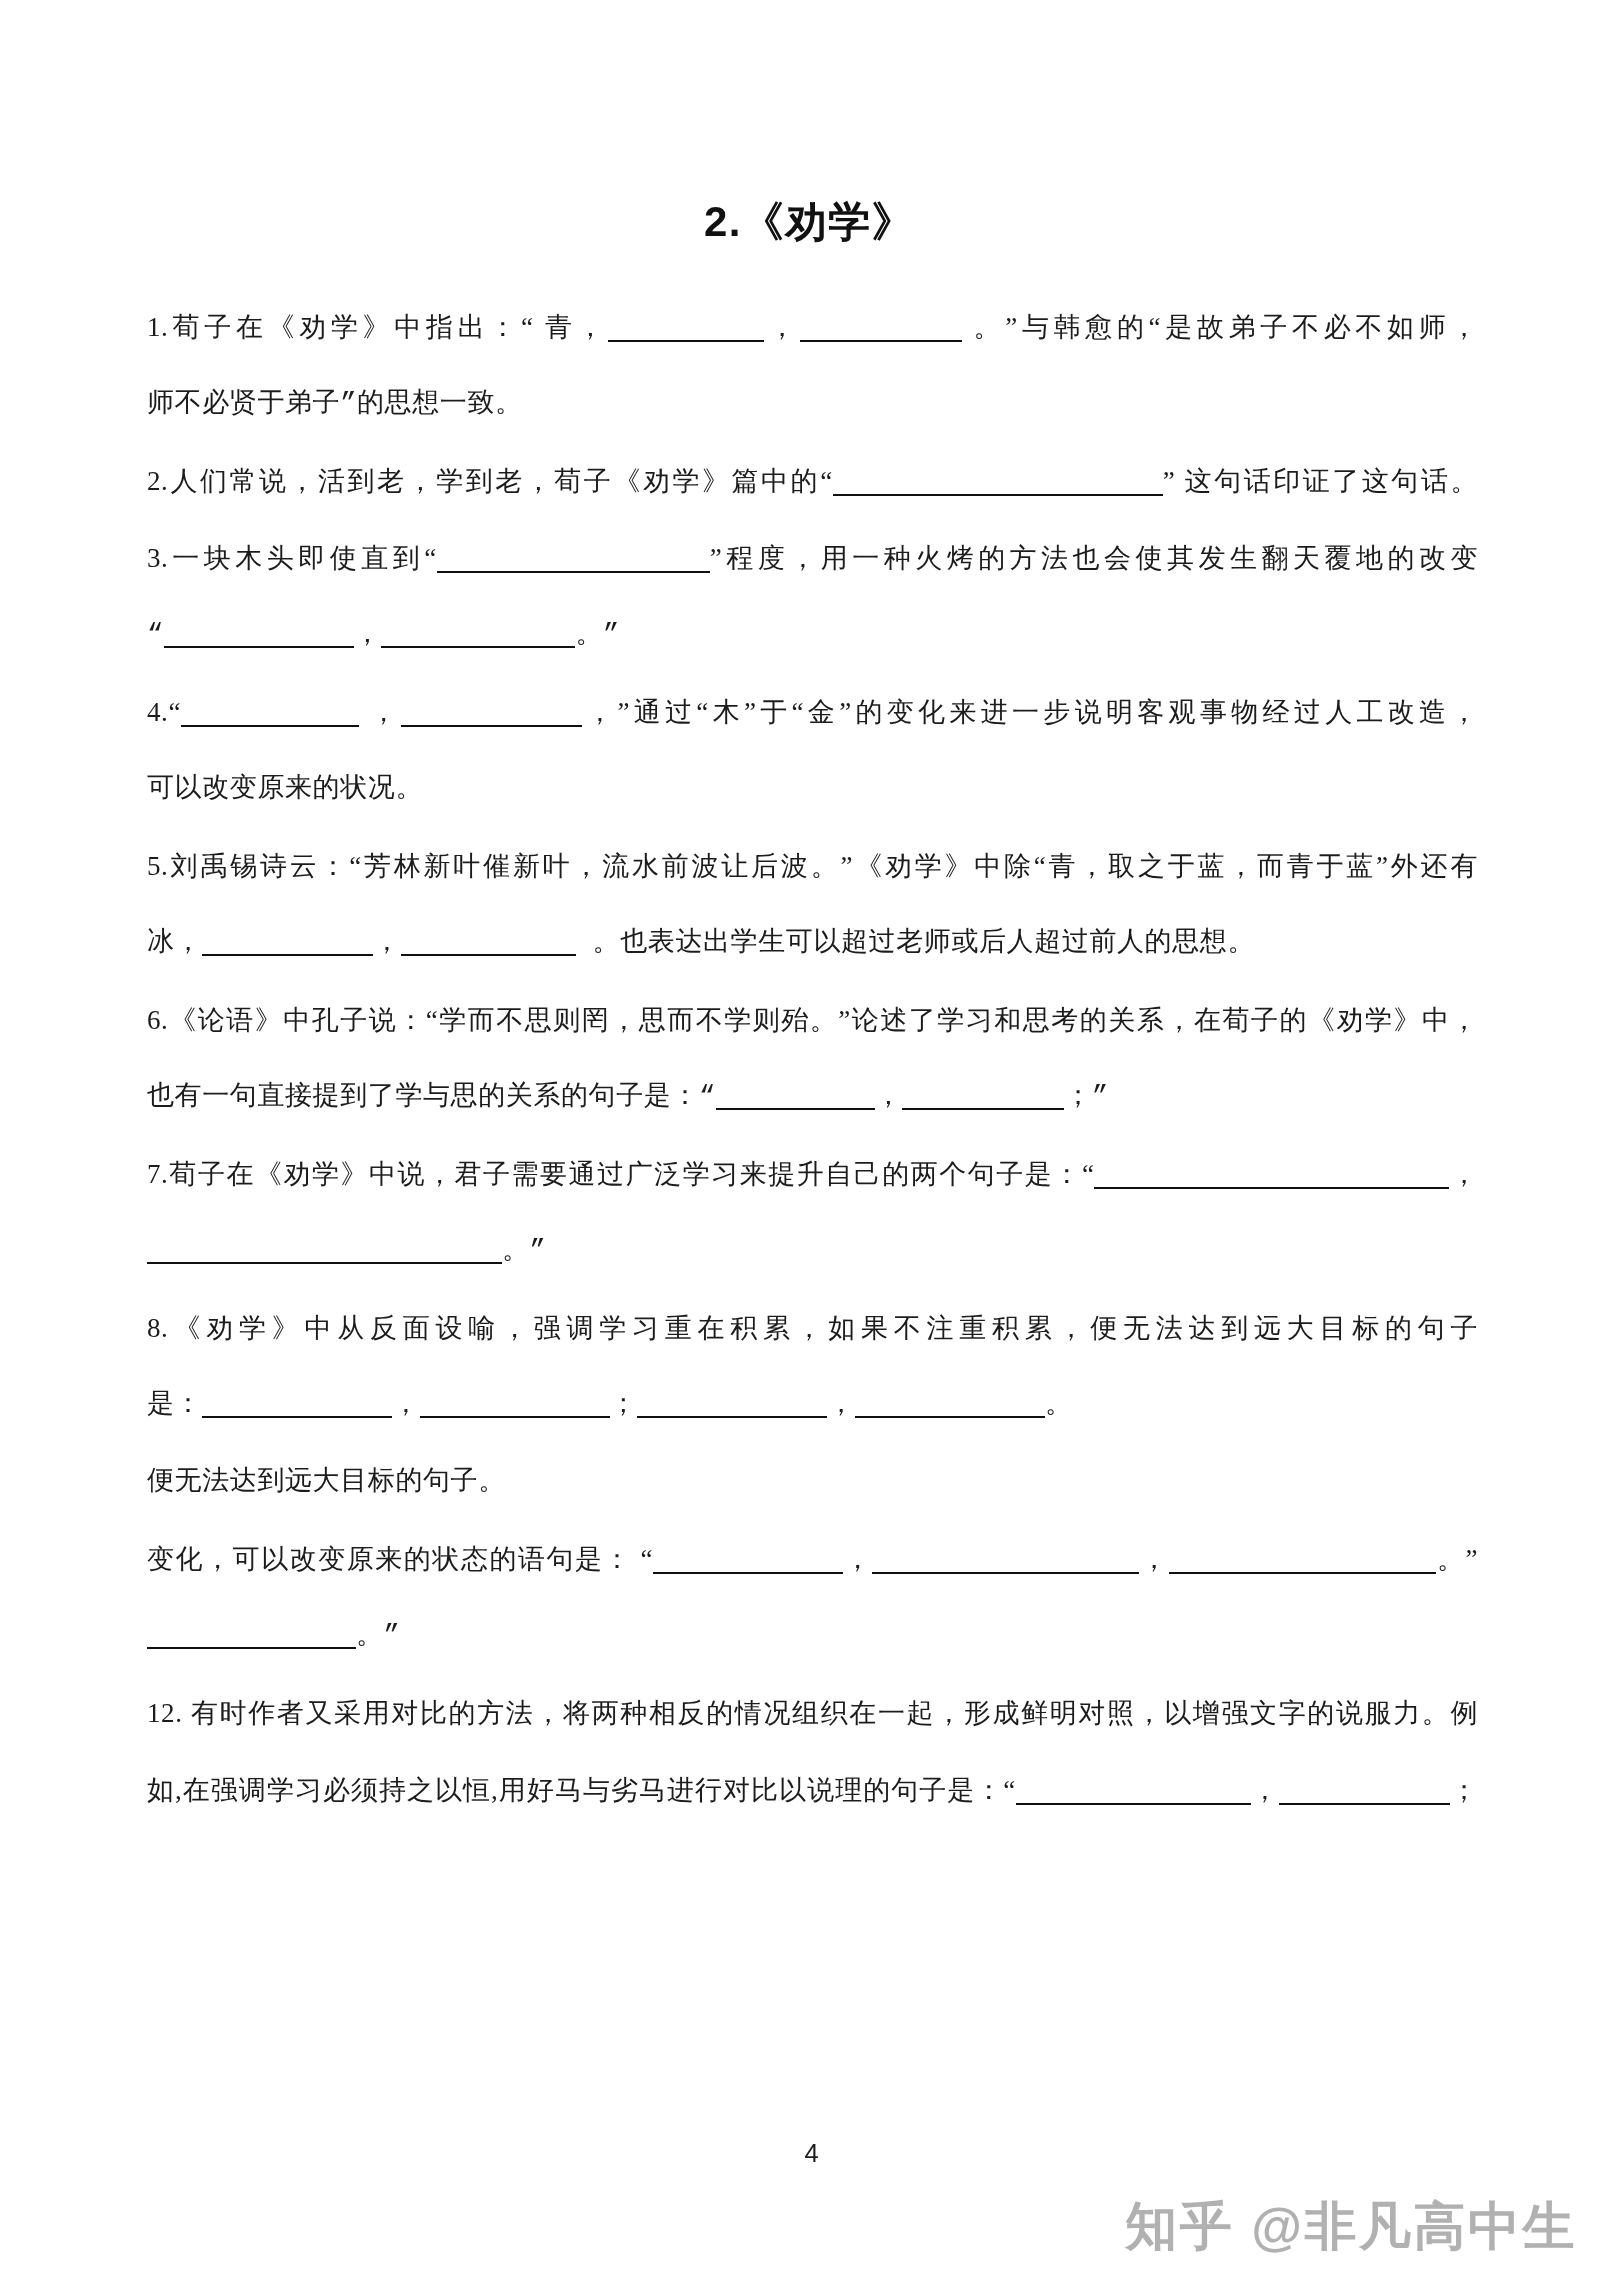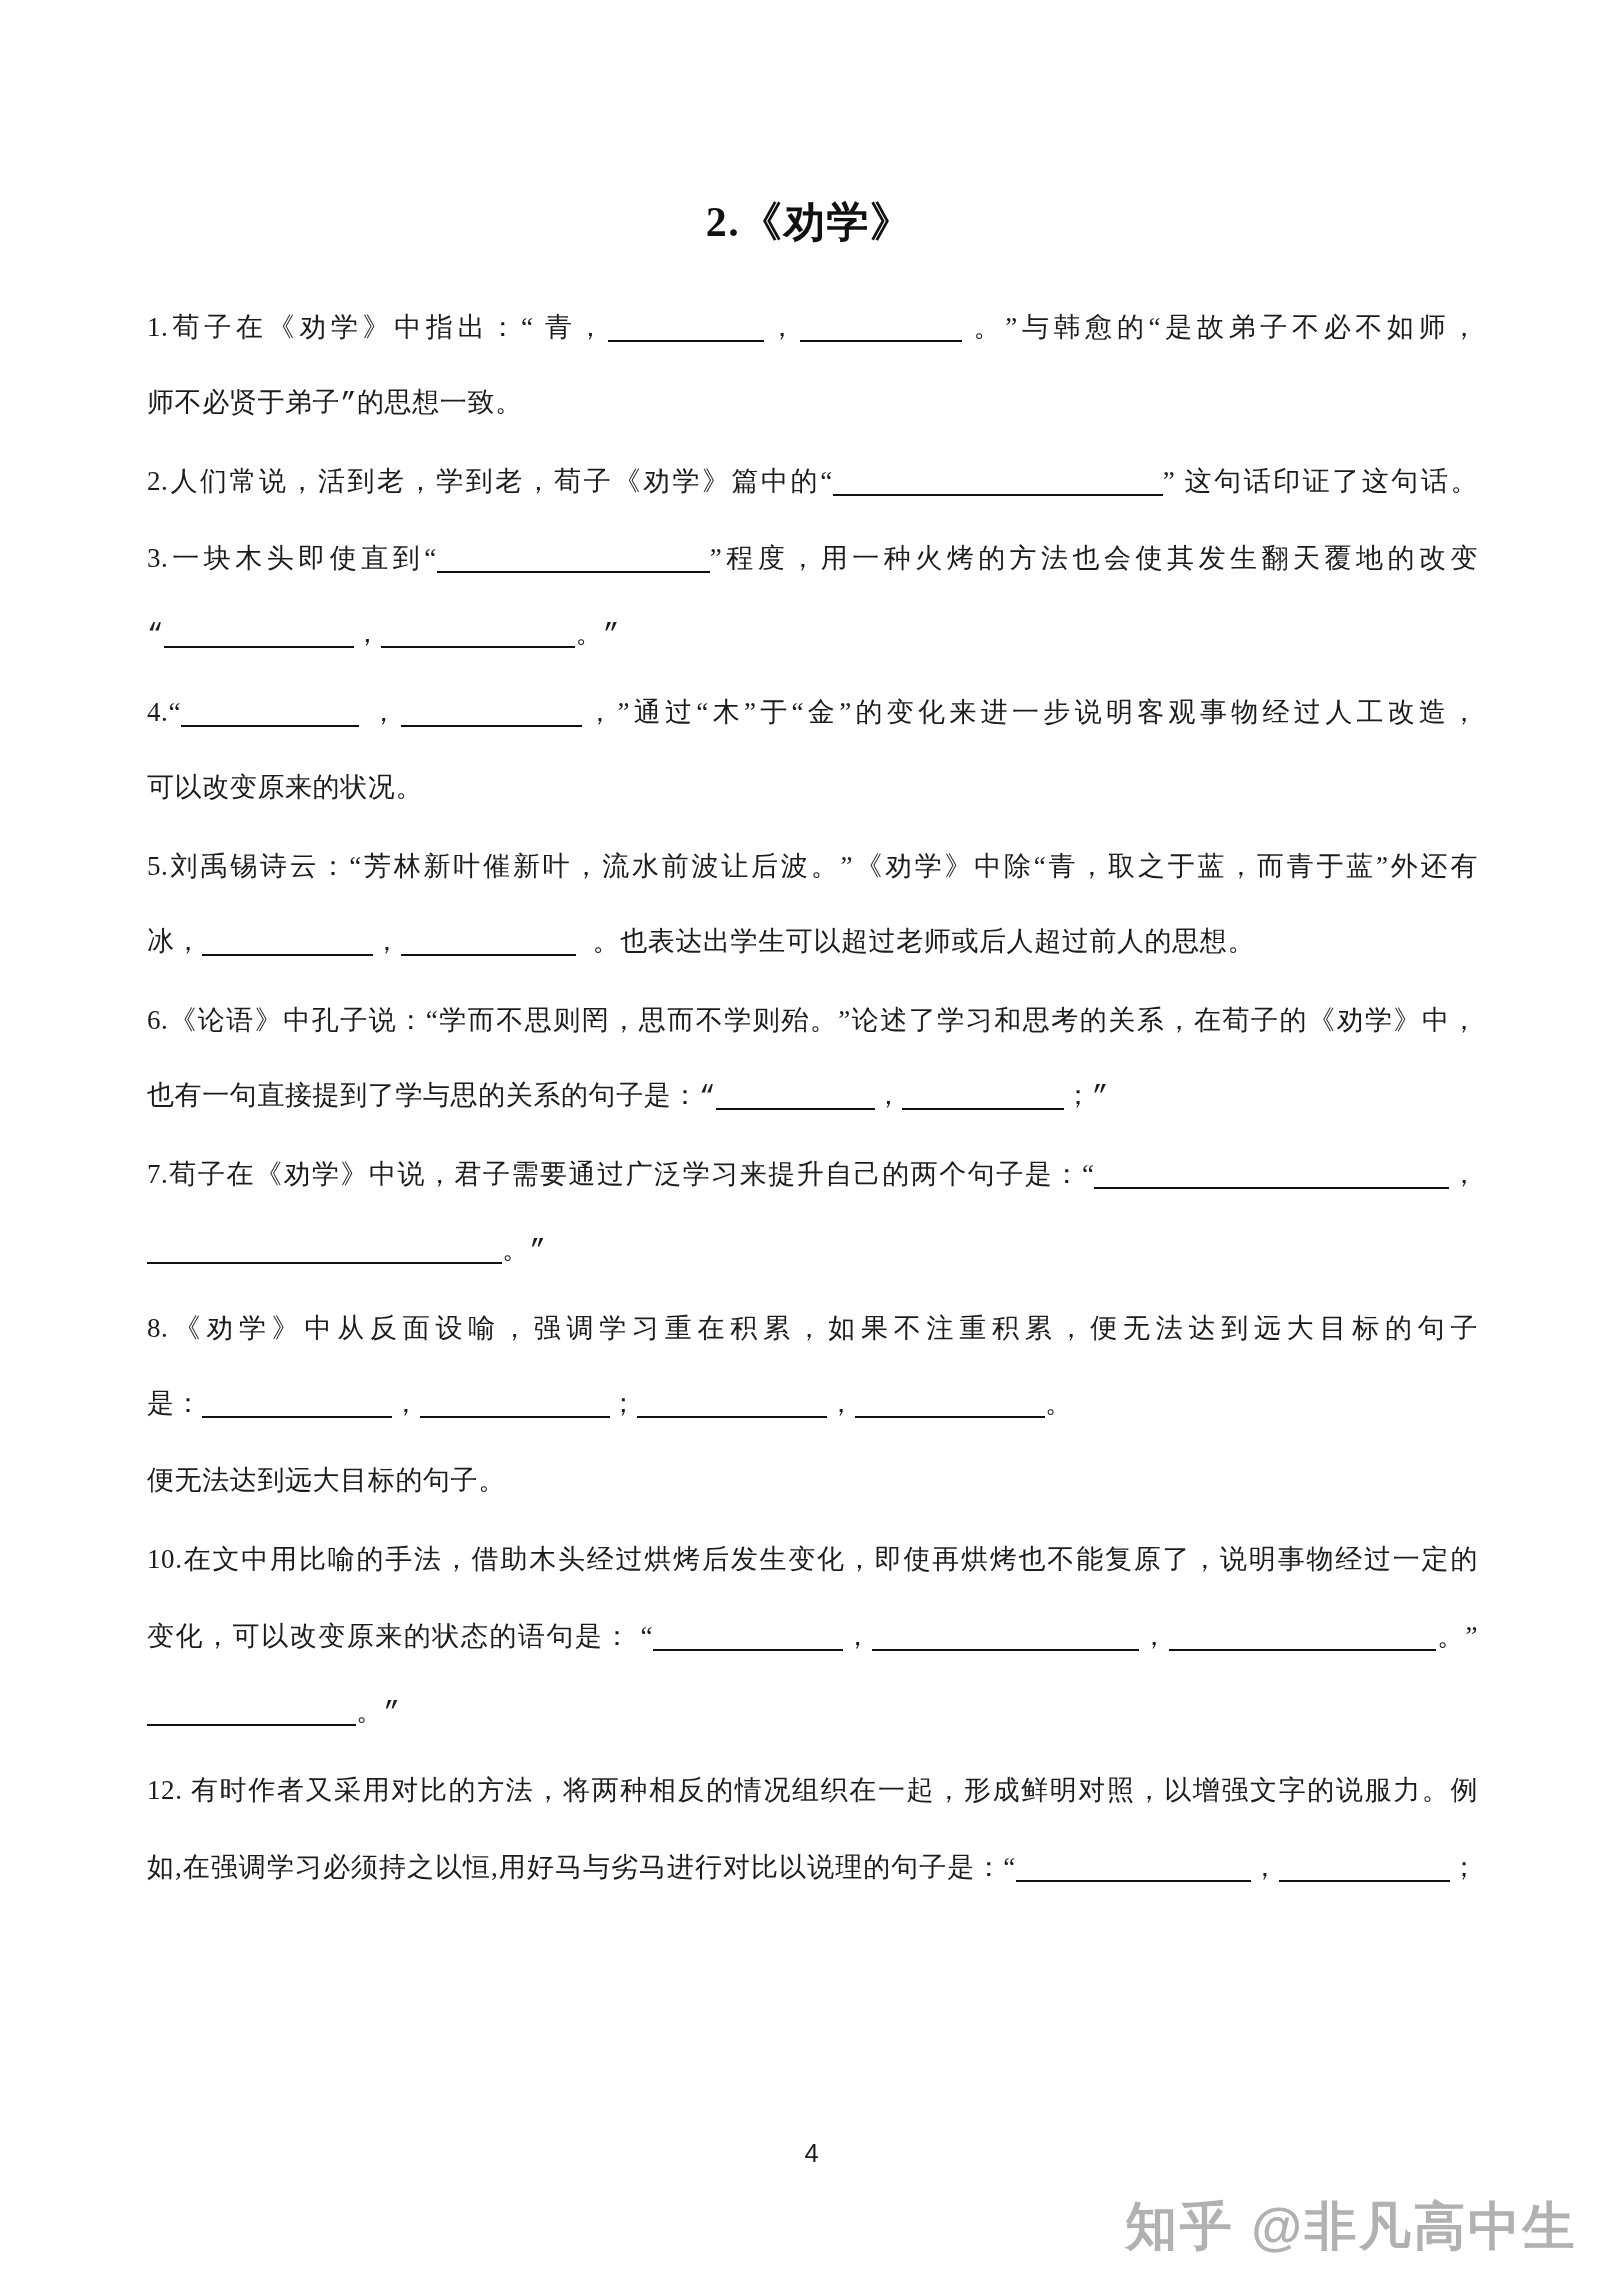--- a/index.html
+++ b/index.html
@@ -16,21 +16,21 @@
     overflow: hidden;
   }
   .page {
     position: absolute;
     inset: 0;
   }
   .doc-title {
     margin: 0;
     padding: 201px 4px 0 0;
     text-align: center;
-    font-family: Liberation Serif, serif;
+    font-family: Liberation Sans, sans-serif;
     font-weight: 700;
     font-size: 42px;
     line-height: 1;
     color: #111111;
     letter-spacing: 1.3px;
   }
   .questions {
     margin: 46px 145px 0 147px;
   }
   .q-line {
@@ -93,21 +93,20 @@
       <div class="q-line last"><span>可以改变原来的状况。</span></div>
       <div class="q-line fill"><span>5.刘禹锡诗云：“芳林新叶催新叶，流水前波让后波。”《劝学》中除“青，取之于蓝，而青于蓝”外还有</span></div>
       <div class="q-line last"><span>冰，</span><span class="blank" style="width: 171px;"></span><span>，</span><span class="blank" style="width: 175px;"></span><span> 。也表达出学生可以超过老师或后人超过前人的思想。</span></div>
       <div class="q-line fill"><span>6.《论语》中孔子说：“学而不思则罔，思而不学则殆。”论述了学习和思考的关系，在荀子的《劝学》中，</span></div>
       <div class="q-line last"><span>也有一句直接提到了学与思的关系的句子是：“</span><span class="blank" style="width: 159px;"></span><span>，</span><span class="blank" style="width: 162px;"></span><span>；”</span></div>
       <div class="q-line fill"><span>7.荀子在《劝学》中说，君子需要通过广泛学习来提升自己的两个句子是：“</span><span class="blank" style="width: 355px;"></span><span>，</span></div>
       <div class="q-line last"><span class="blank" style="width: 355px;"></span><span>。”</span></div>
       <div class="q-line fill"><span>8.《劝学》中从反面设喻，强调学习重在积累，如果不注重积累，便无法达到远大目标的句子</span></div>
       <div class="q-line last"><span>是：</span><span class="blank" style="width: 190px;"></span><span>，</span><span class="blank" style="width: 190px;"></span><span>；</span><span class="blank" style="width: 190px;"></span><span>，</span><span class="blank" style="width: 190px;"></span><span>。</span></div>
       <div class="q-line last"><span>便无法达到远大目标的句子。</span></div>
-      <div class="q-line fill"><span>10.在文中用比喻的手法，借助木头经过烘烤后发生变化，即使再烘烤也不能复原了，说明事物经过一定的</span></div>
       <div class="q-line fill"><span>变化，可以改变原来的状态的语句是： “</span><span class="blank" style="width: 190px;"></span><span>，</span><span class="blank" style="width: 267px;"></span><span>，</span><span class="blank" style="width: 267px;"></span><span>。”</span></div>
       <div class="q-line last"><span class="blank" style="width: 209px;"></span><span>。”</span></div>
       <div class="q-line fill"><span>12. 有时作者又采用对比的方法，将两种相反的情况组织在一起，形成鲜明对照，以增强文字的说服力。例</span></div>
       <div class="q-line fill"><span>如,在强调学习必须持之以恒,用好马与劣马进行对比以说理的句子是：“</span><span class="blank" style="width: 235px;"></span><span>，</span><span class="blank" style="width: 171px;"></span><span>；</span></div>
     </div>
   <div class="page-number">4</div>
   <div class="watermark">知乎 @非凡高中生</div>
 </div>
 
 

